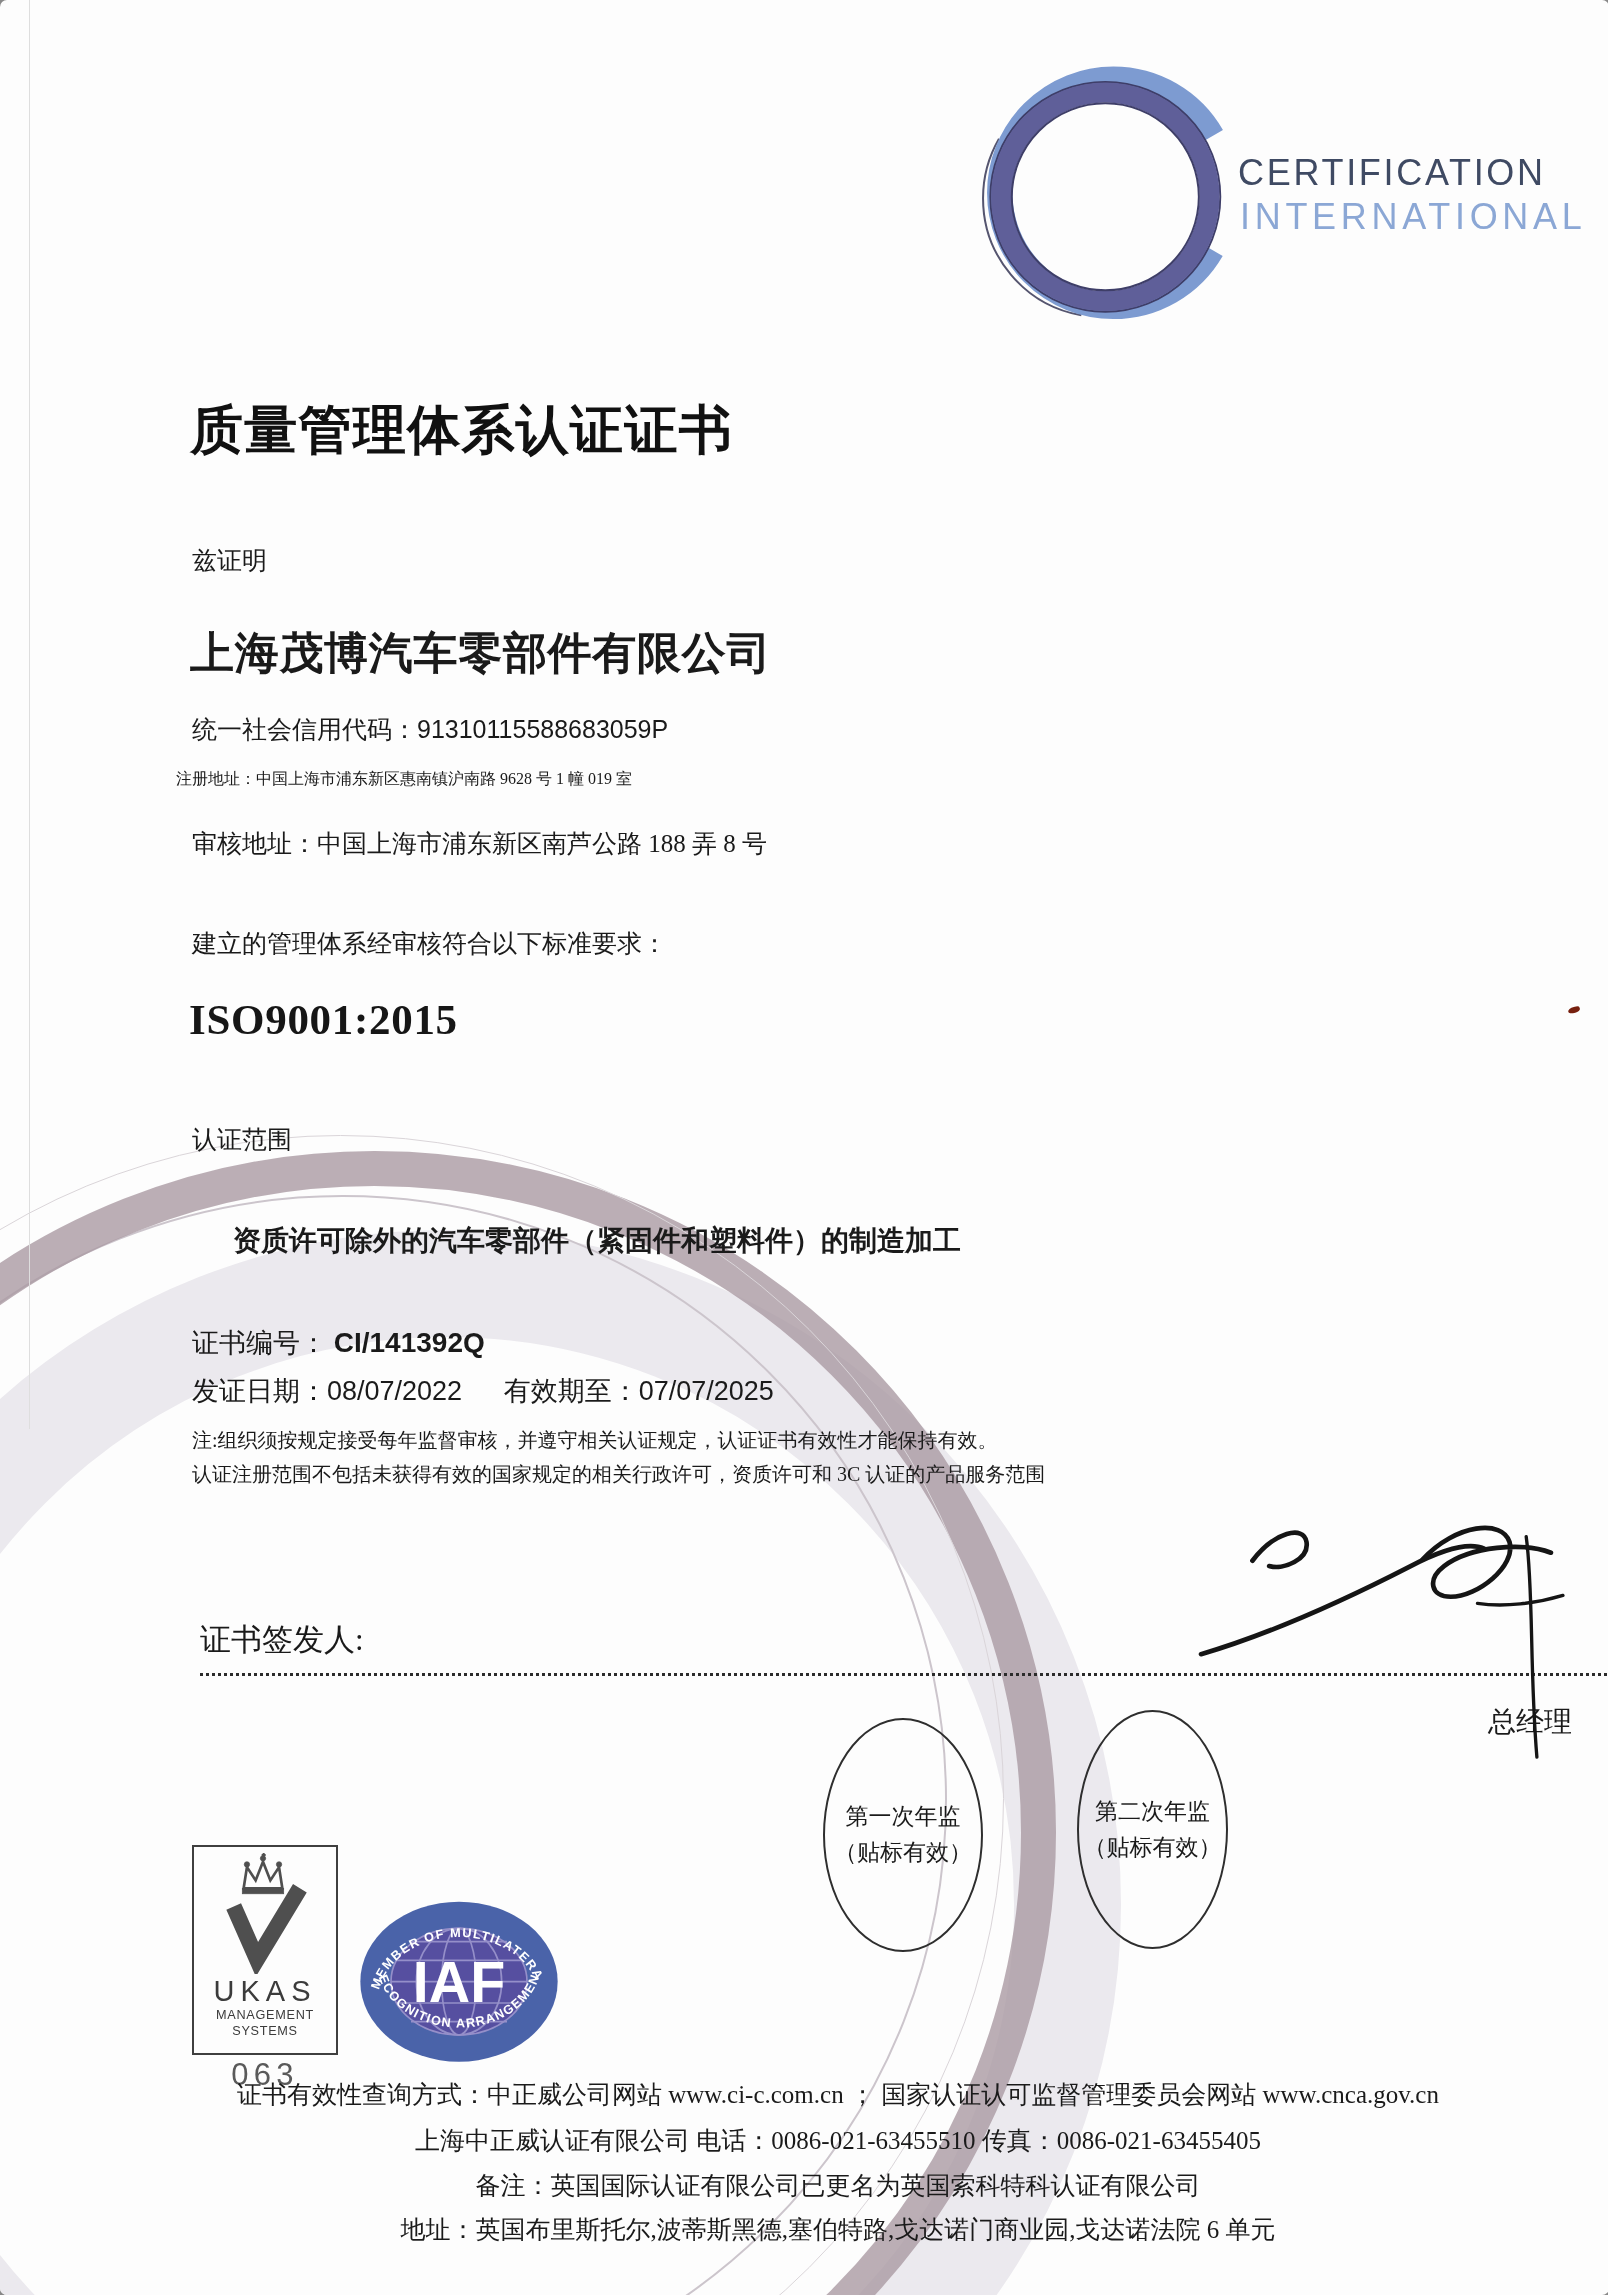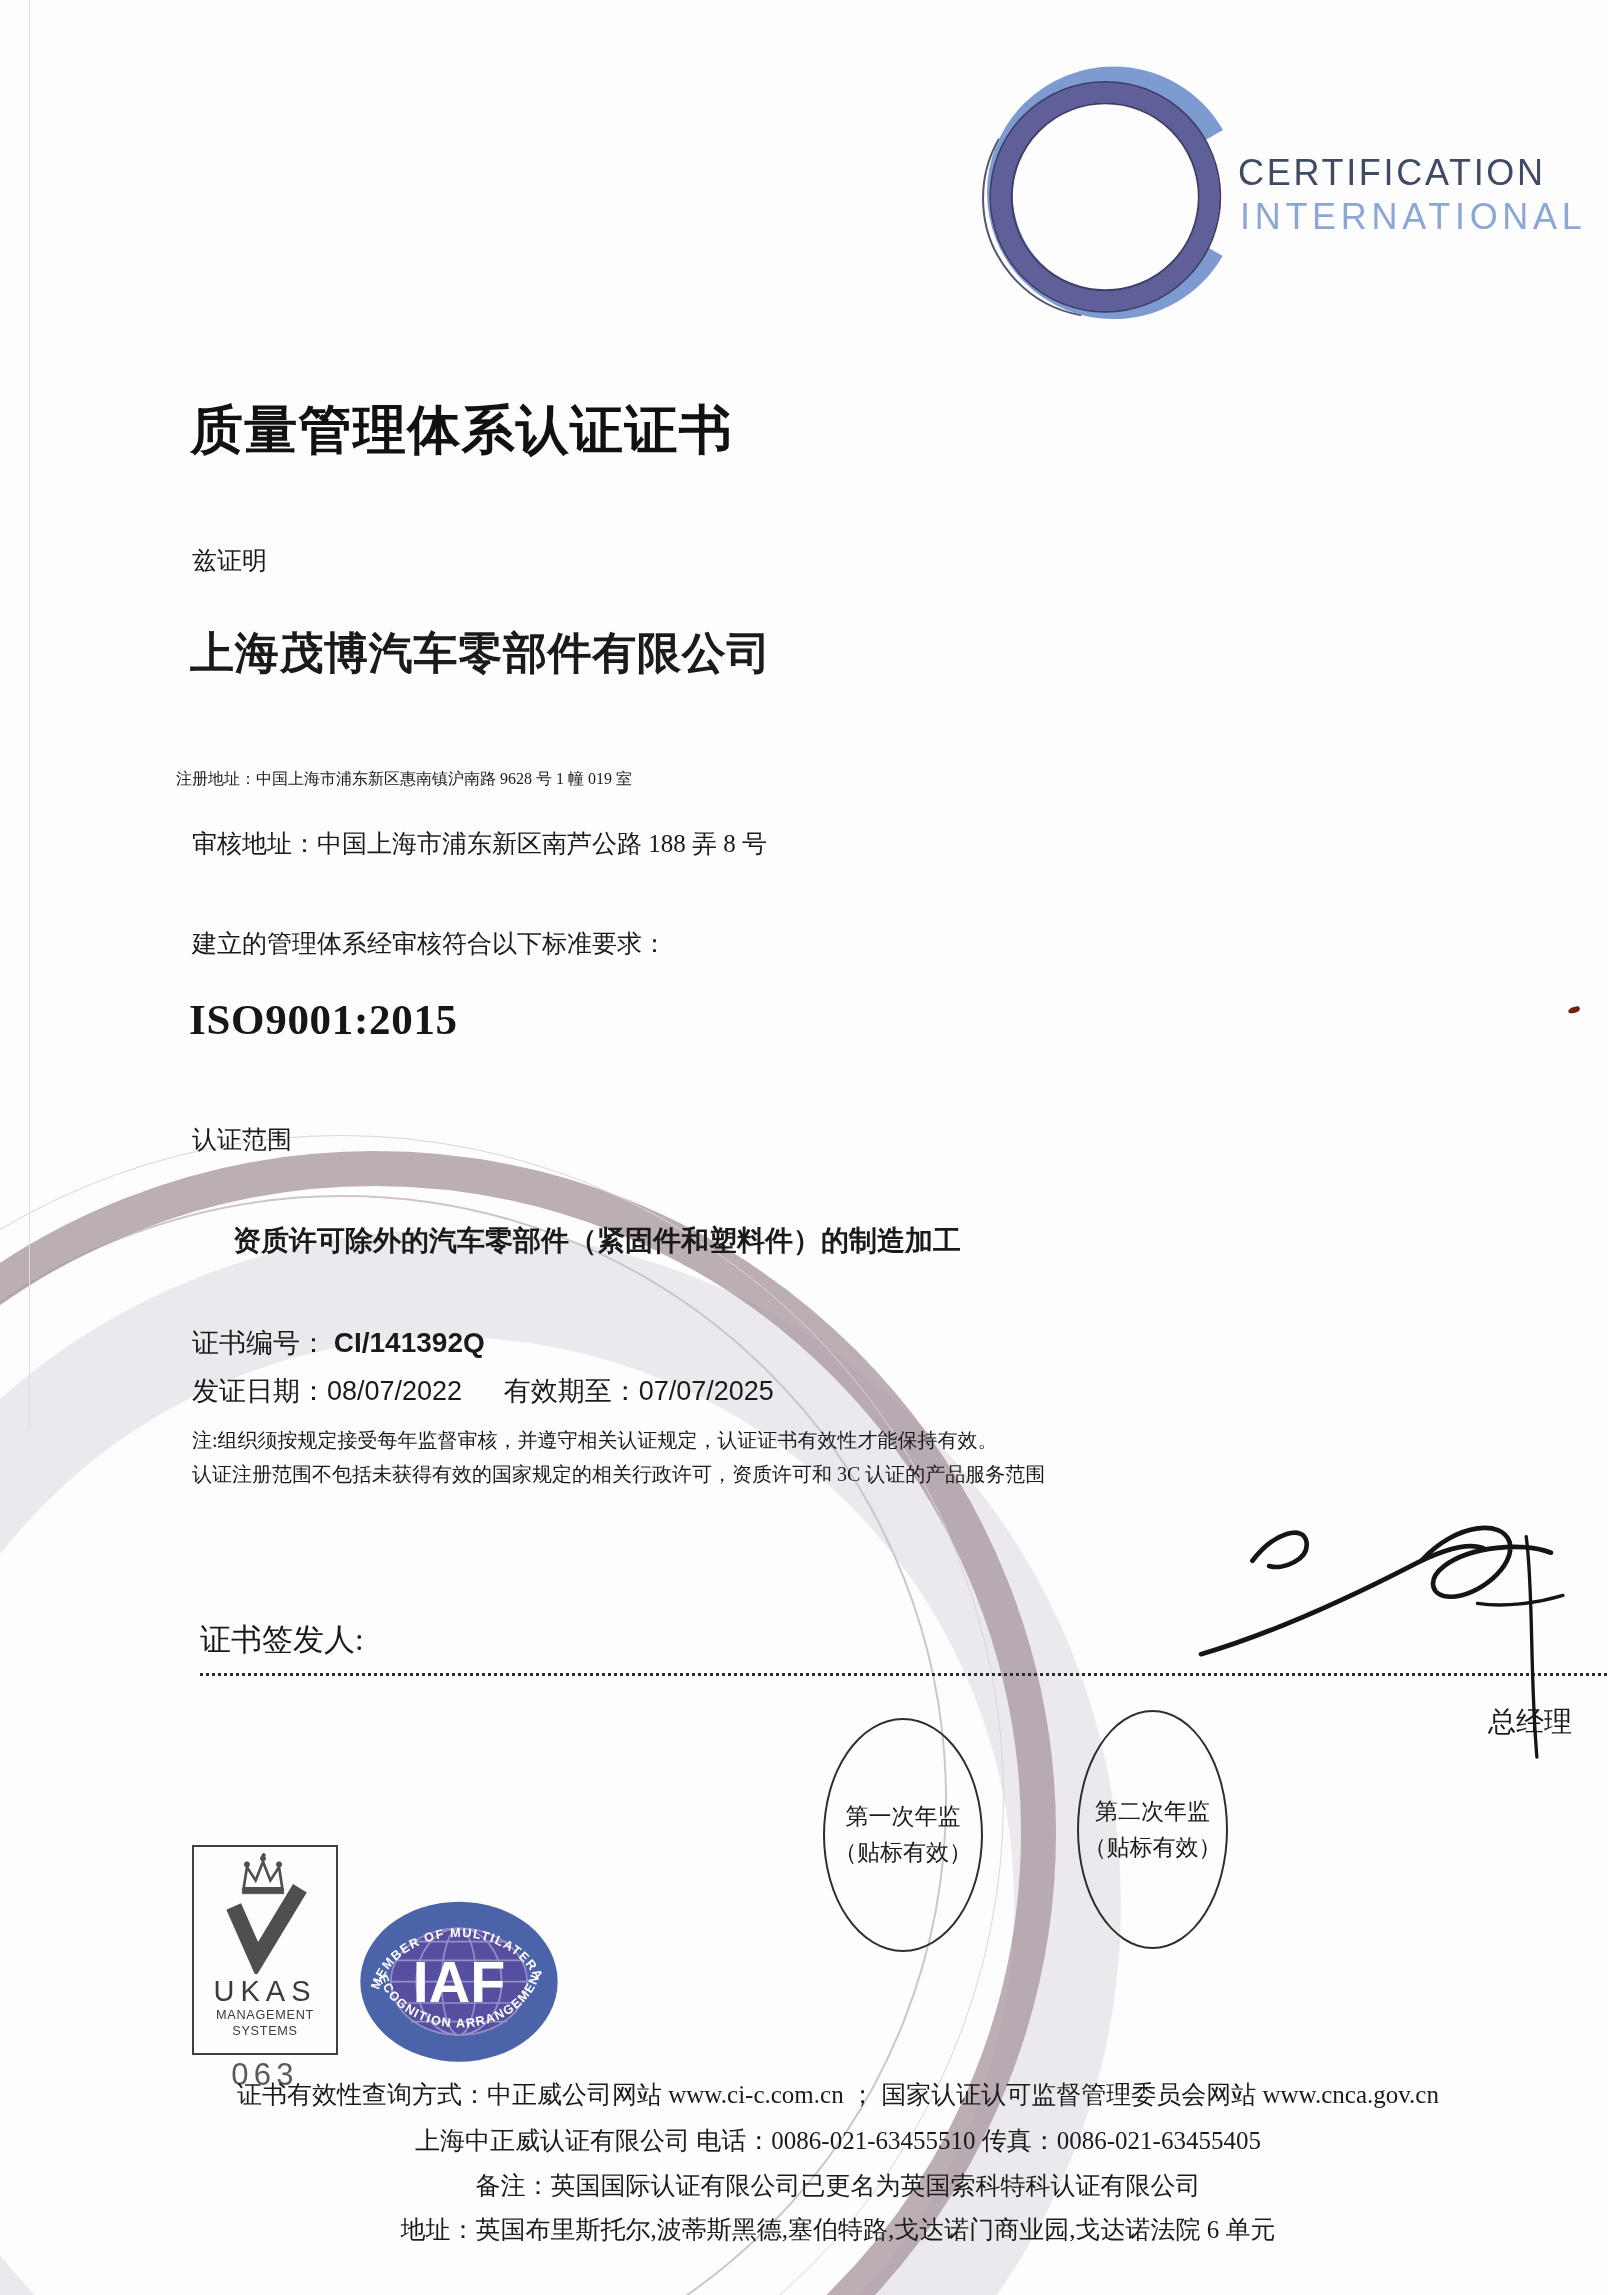--- a/index.html
+++ b/index.html
@@ -1,18 +1,18 @@
 <!DOCTYPE html>
 <html style="font-size:10.7px"><head>
 <meta charset="utf-8">
 <style>
   html,body{margin:0;padding:0;background:#888;}
   .page{
     position:relative;width:1609px;height:2295px;background:#fdfdfd;
-    overflow:hidden;font-family:"Liberation Serif",serif;color:#1a1a1a;
+    overflow:hidden;font-family:"Liberation Serif",serif;color:#1a1a1a;border-radius:7px;
   }
   .abs{position:absolute;}
   
   .wm{position:absolute;border-radius:50%;pointer-events:none;}
   .wm-light {left:-228px;top:1230px;width:1135px;height:1135px;border:107px solid #ebe9ee;z-index:1;}
   .wm-thin  {left:-262px;top:1195px;width:1205px;height:1205px;border:2px solid #ccc5cc;z-index:1;}
   .wm-dark  {left:-307px;top:1151px;width:1293px;height:1293px;border:35px solid rgba(170,154,163,0.8);z-index:1;}
   .wm-thin2 {left:-323px;top:1135px;width:1325px;height:1325px;border:1.3px solid #dad5d9;z-index:1;}
   .scanline{left:29px;top:0;width:1.3px;height:1429px;background:#dedede;z-index:1;}
   .speck{left:1568px;top:1007px;width:12px;height:6px;background:#77200f;border-radius:60% 40% 50% 50%;transform:rotate(-14deg);z-index:3;}
@@ -85,20 +85,23 @@
     <circle cx="210" cy="200" r="156" fill="none" stroke="#5f5f99" stroke-width="30"></circle>
     <circle cx="210" cy="200" r="140" fill="none" stroke="#3e3e68" stroke-width="3"></circle>
   </svg>
   <div class="abs logo-line1">CERTIFICATION</div>
   <div class="abs logo-line2">INTERNATIONAL</div>
 
   <div class="t title">质量管理体系认证证书</div>
   <div class="t certify">兹证明</div>
 
   <div class="t company">上海茂博汽车零部件有限公司</div>
+  <div class="t line-credit">
+    <span>统一社会信用代码：</span><span class="date-val">91310115588683059P</span>
+  </div>
   <div class="t line-reg">
     <span>注册地址：</span><span>中国上海市浦东新区惠南镇沪南路 9628 号 1 幢 019 室</span>
   </div>
   <div class="t line-audit">
     <span>审核地址：</span><span>中国上海市浦东新区南芦公路 188 弄 8 号</span>
   </div>
 
   <div class="t line-intro">建立的管理体系经审核符合以下标准要求：</div>
   <div class="t iso">ISO9001:2015</div>
 

